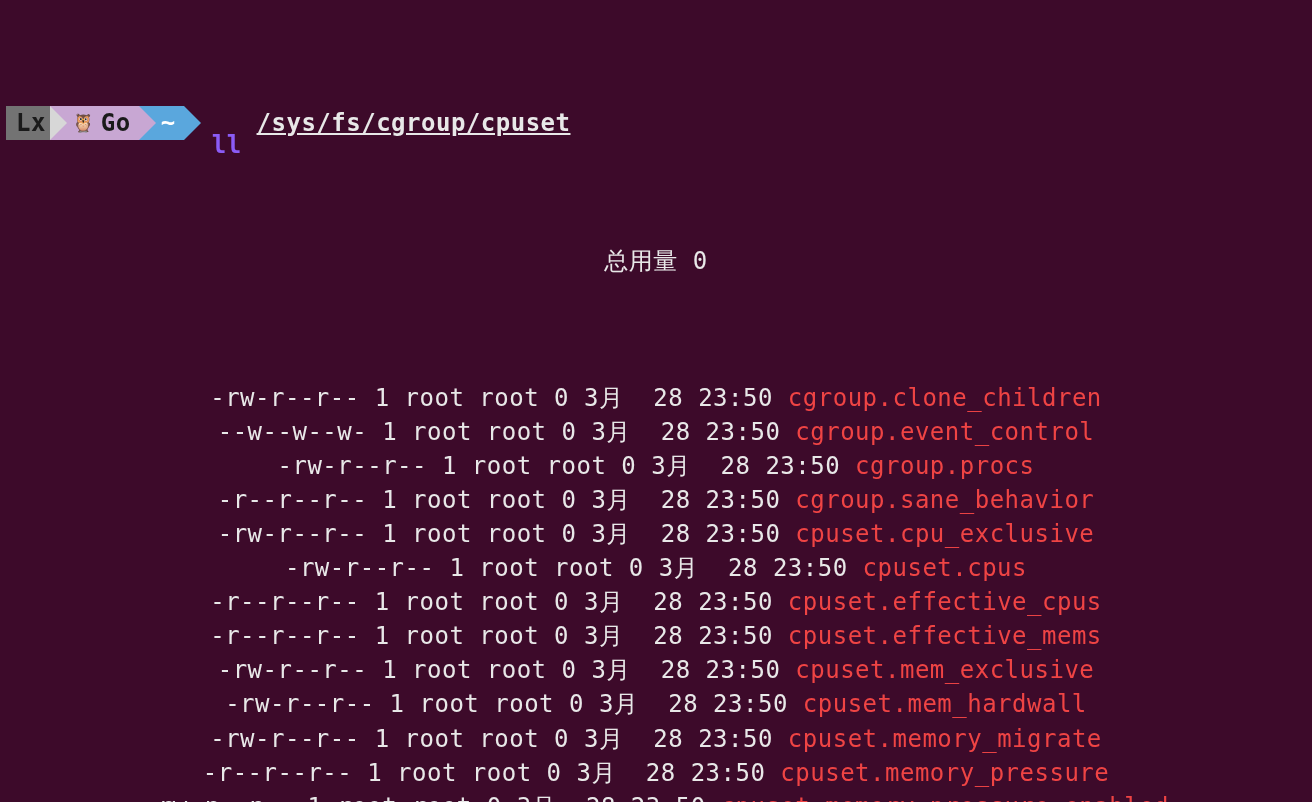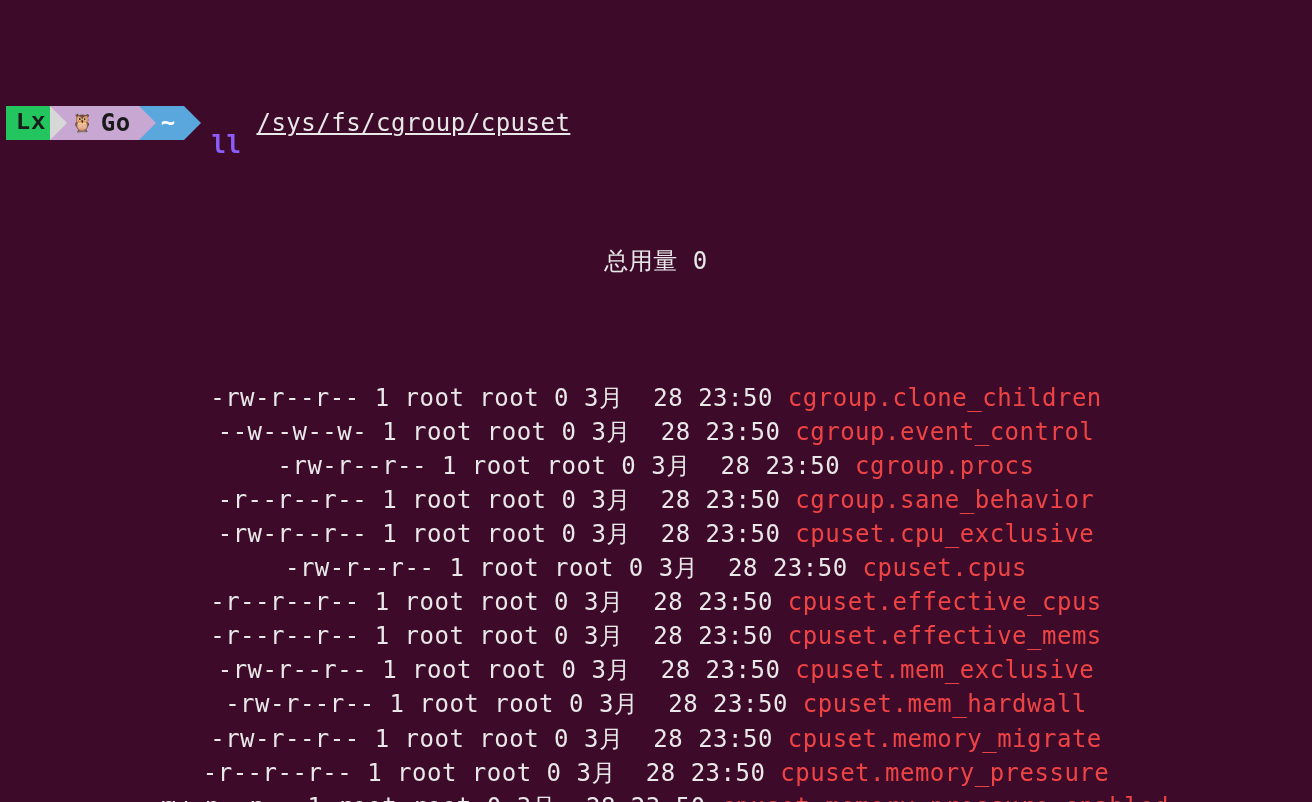--- a/index.html
+++ b/index.html
@@ -38,34 +38,34 @@
   .seg .arrow {
     position: absolute;
     right: -17px;
     top: 0;
     width: 0; height: 0;
     border-top: 17px solid transparent;
     border-bottom: 17px solid transparent;
     border-left: 17px solid currentColor;
     z-index: 2;
   }
-  .seg1 { background:#22c55e; color:#1a1a1a; z-index:5; padding-right:4px;font-family:Liberation Mono, monospace;}
+  .seg1 { background:#737373; color:#1a1a1a; z-index:5; padding-right:4px;}
   .seg1 .arrow { color:#d7d7d7; }
   .seg2 { background:#c8a7d3; color:#1a1a1a; z-index:4; padding-left:22px;}
   .seg2 .arrow { color:#c8a7d3; }
   .seg3 { background:#5aa7dd; color:#ffffff; z-index:3; padding-left:22px;}
   .seg3 .arrow { color:#5aa7dd; }
   .seg-rest {
     padding-left: 28px;
     display: inline-flex;
     align-items: center;
     font-weight: 700;
   }
   .cmd-ll { color:#8b5cf6; font-weight:700;margin-top:44px; }
-  .cmd-path { color:#e8e8e8; text-decoration: underline; font-weight:400;text-align:center; }
+  .cmd-path { color:#e8e8e8; text-decoration: underline; font-weight:700;text-align:center; }
   .owl { font-size:18px; margin-right:6px; }
   .row { display:block; white-space: pre; text-align: center; }
   .fname { color:#ef4444; }
   .seg2 .label, .seg1 .label, .seg3 .label { font-weight:700; }
 </style>
 </head>
 <body>
 
 <div class="terminal">
 

